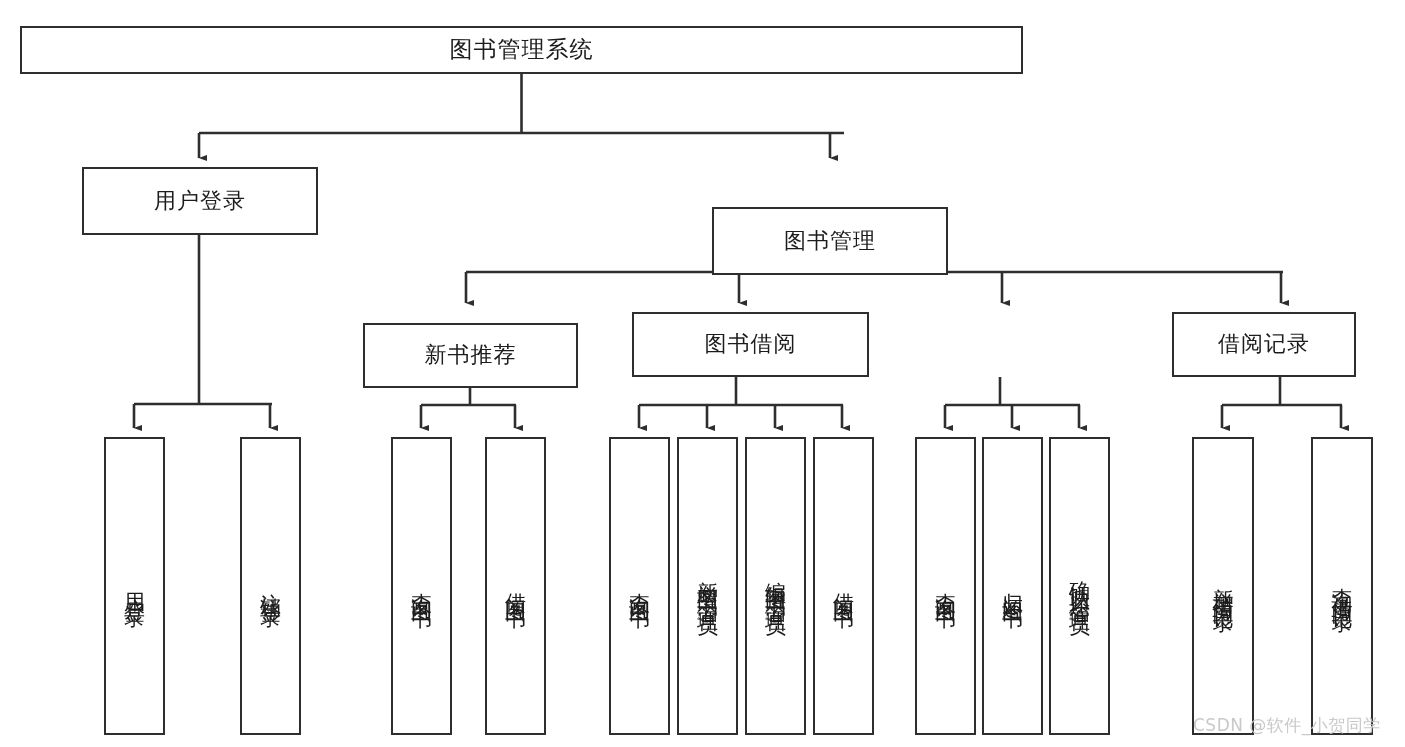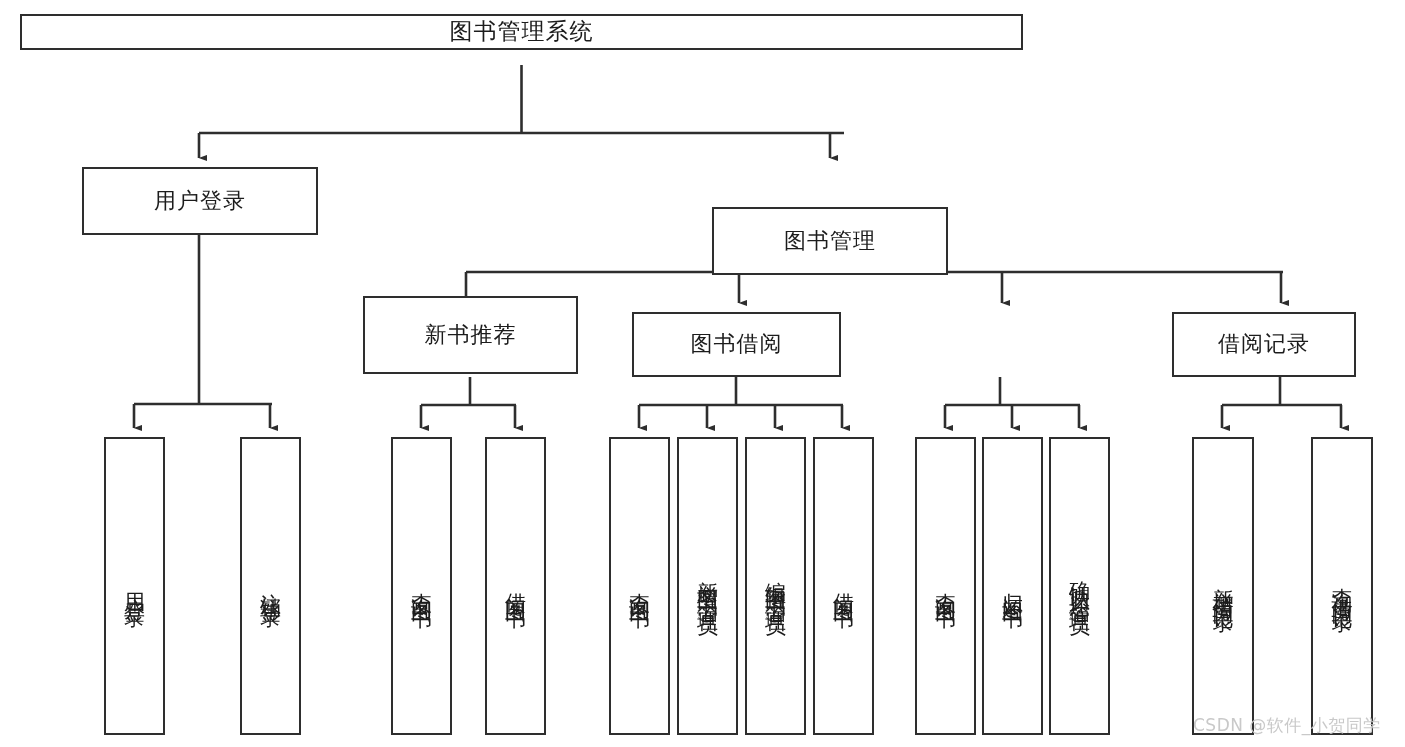--- a/index.html
+++ b/index.html
@@ -123,27 +123,27 @@
       <path d="M 1012,405 L 1012,428" marker-end="url(#arrowhead)"></path>
       <path d="M 1079,405 L 1079,428" marker-end="url(#arrowhead)"></path>
 
       <path d="M 1280,377 L 1280,405"></path>
       <path d="M 1222,405 L 1342,405"></path>
       <path d="M 1222,405 L 1222,428" marker-end="url(#arrowhead)"></path>
       <path d="M 1341,405 L 1341,428" marker-end="url(#arrowhead)"></path>
     </g>
   </svg>
 
-  <div class="node horiz root" style="left:20px; top:14px; width:1003px; height:36px;">图书管理系统</div>
+  <div class="node horiz root" style="left:20px; top:26px; width:1003px; height:48px;">图书管理系统</div>
 
   <div class="node horiz" style="left:82px; top:167px; width:236px; height:68px;">用户登录</div>
   <div class="node horiz" style="left:712px; top:167px; width:236px; height:68px;margin-top:40px;">图书管理</div>
 
-  <div class="node horiz" style="left:363px; top:296px; width:215px; height:78px;">新书推荐</div>
-  <div class="node horiz" style="left:632px; top:312px; width:209px; height:65px;">图书借阅</div>
+  <div class="node horiz" style="left:363px; top:323px; width:215px; height:65px;">新书推荐</div>
+  <div class="node horiz" style="left:632px; top:312px; width:237px; height:65px;">图书借阅</div>
   <div class="node horiz" style="left:1172px; top:312px; width:184px; height:65px;">借阅记录</div>
 
   <div class="node vert" style="left:104px; top:437px; width:61px; height:298px;">
       <span>用户登录</span>
     </div>
 
   <div class="node vert" style="left:240px; top:437px; width:61px; height:298px;">
       <span>注销登录</span>
     </div>
 

